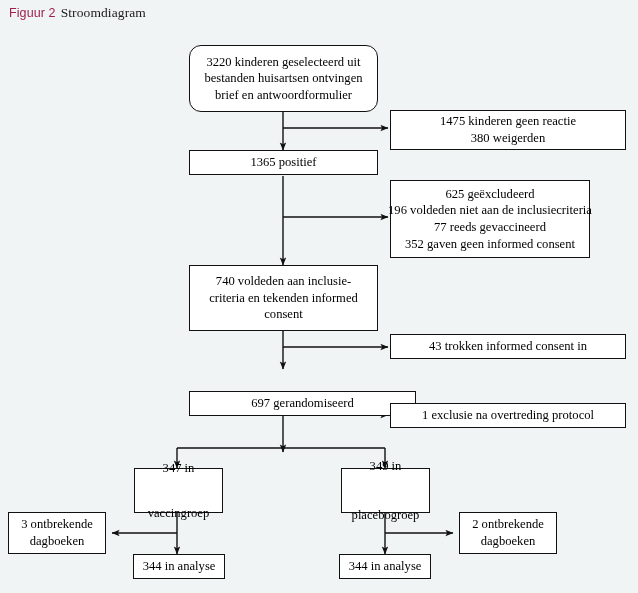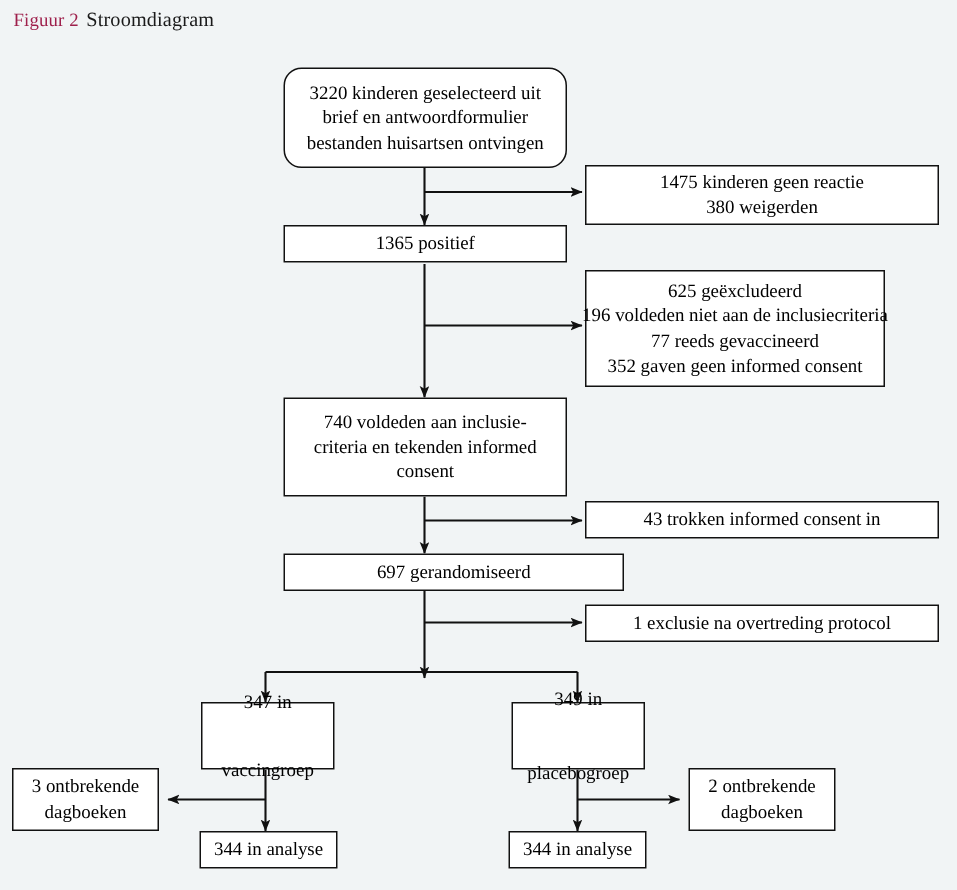--- a/index.html
+++ b/index.html
@@ -23,21 +23,21 @@
   .caption {
     position: absolute;
     left: 9px;
     top: 5px;
     font-size: 13.5px;
     white-space: nowrap;
     letter-spacing: 0.1px;
   }
   .caption .fig-label {
     color: #9e1f4b;
-    font-family: Liberation Serif, serif;
+    font-family: Liberation Sans, sans-serif;
     font-size: 12.5px;
   }
   .caption .fig-title {
     color: #1a1a1a;
     font-family: "Liberation Serif", "DejaVu Serif", serif;
     font-size: 13.5px;
     margin-left: 5px;
     margin-top: 32px;
   }
   svg.connectors {
@@ -108,22 +108,22 @@
       <path d="M177,513 L177,554" marker-end="url(#arrow)"></path>
       <path d="M177,533 L112,533" marker-end="url(#arrow)"></path>
 
       <path d="M385,513 L385,554" marker-end="url(#arrow)"></path>
       <path d="M385,533 L453,533" marker-end="url(#arrow)"></path>
     </g>
   </svg>
 
   <div class="node" style="left:189px; top:45px; width:189px; height:67px;border-radius:12px;">
     <span class="ln">3220 kinderen geselecteerd uit</span>
+    <span class="ln">bestanden huisartsen ontvingen</span>
     <span class="ln">brief en antwoordformulier</span>
-    <span class="ln">bestanden huisartsen ontvingen</span>
   </div>
 
   <div class="node" style="left:390px; top:110px; width:236px; height:40px;">
     <span class="ln">1475 kinderen geen reactie</span>
     <span class="ln">380 weigerden</span>
   </div>
 
   <div class="node" style="left:189px; top:150px; width:189px; height:25px;">
     <span class="ln">1365 positief</span>
   </div>
@@ -138,21 +138,21 @@
   <div class="node" style="left:189px; top:265px; width:189px; height:66px;">
     <span class="ln">740 voldeden aan inclusie-</span>
     <span class="ln">criteria en tekenden informed</span>
     <span class="ln">consent</span>
   </div>
 
   <div class="node" style="left:390px; top:334px; width:236px; height:25px;">
     <span class="ln">43 trokken informed consent in</span>
   </div>
 
-  <div class="node" style="left:189px; top:369px; width:227px; height:25px;">
+  <div class="node" style="left:189px; top:391px; width:227px; height:25px;">
     <span class="ln">697 gerandomiseerd</span>
   </div>
 
   <div class="node" style="left:390px; top:403px; width:236px; height:25px;">
     <span class="ln">1 exclusie na overtreding protocol</span>
   </div>
 
   <div class="node" style="left:134px; top:468px; width:89px; height:45px;gap:28px;">
     <span class="ln">347 in</span>
     <span class="ln">vaccingroep</span>

